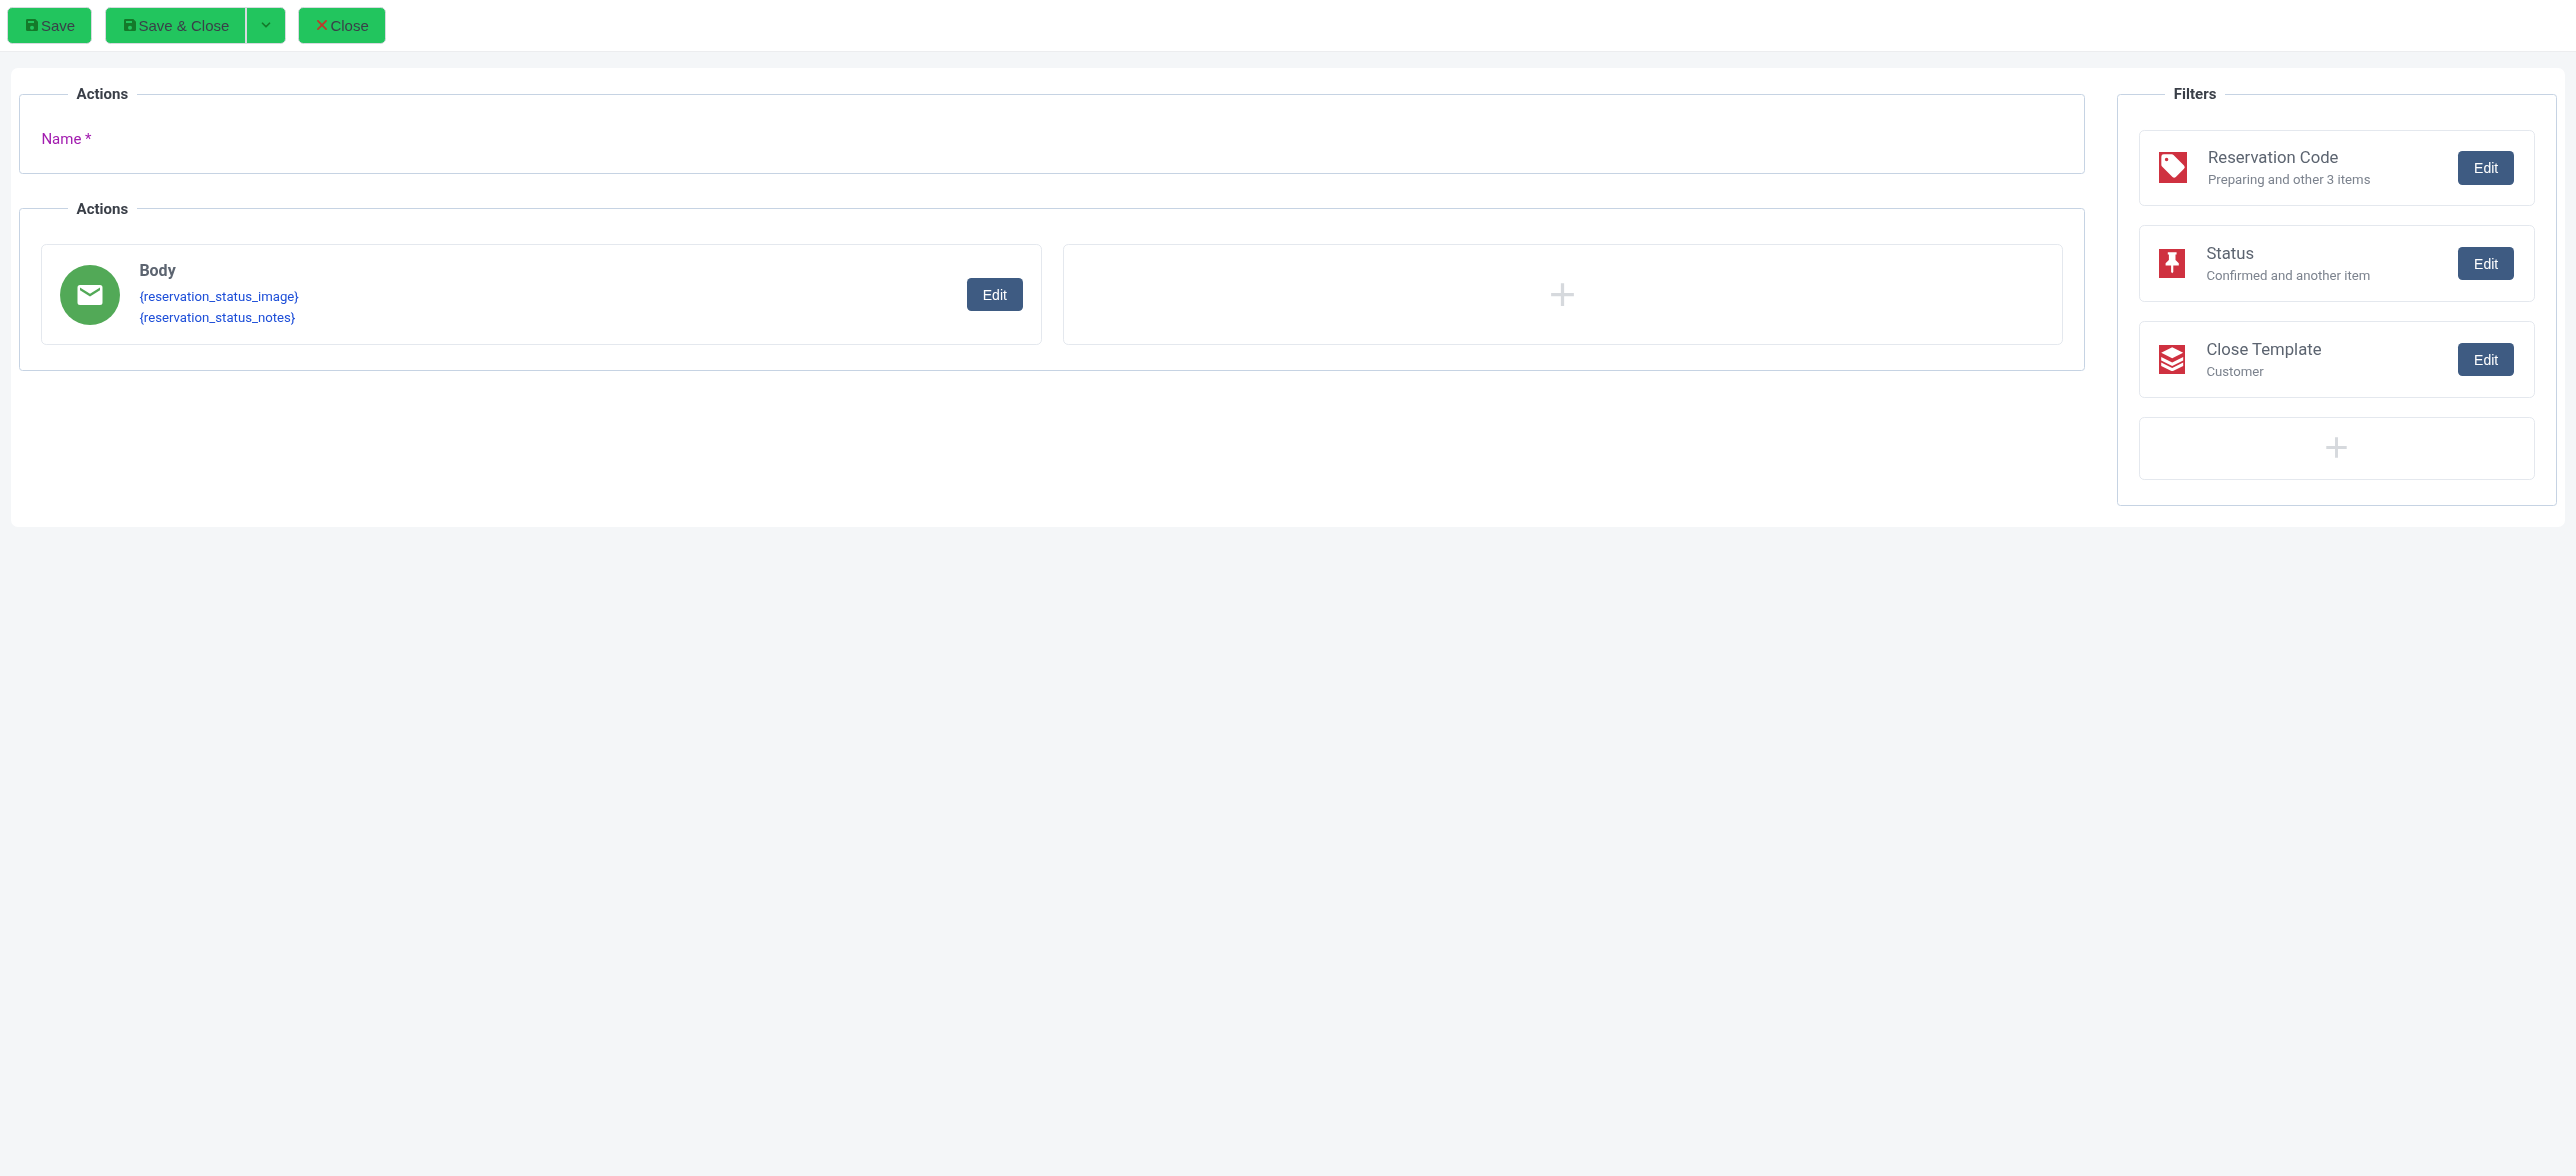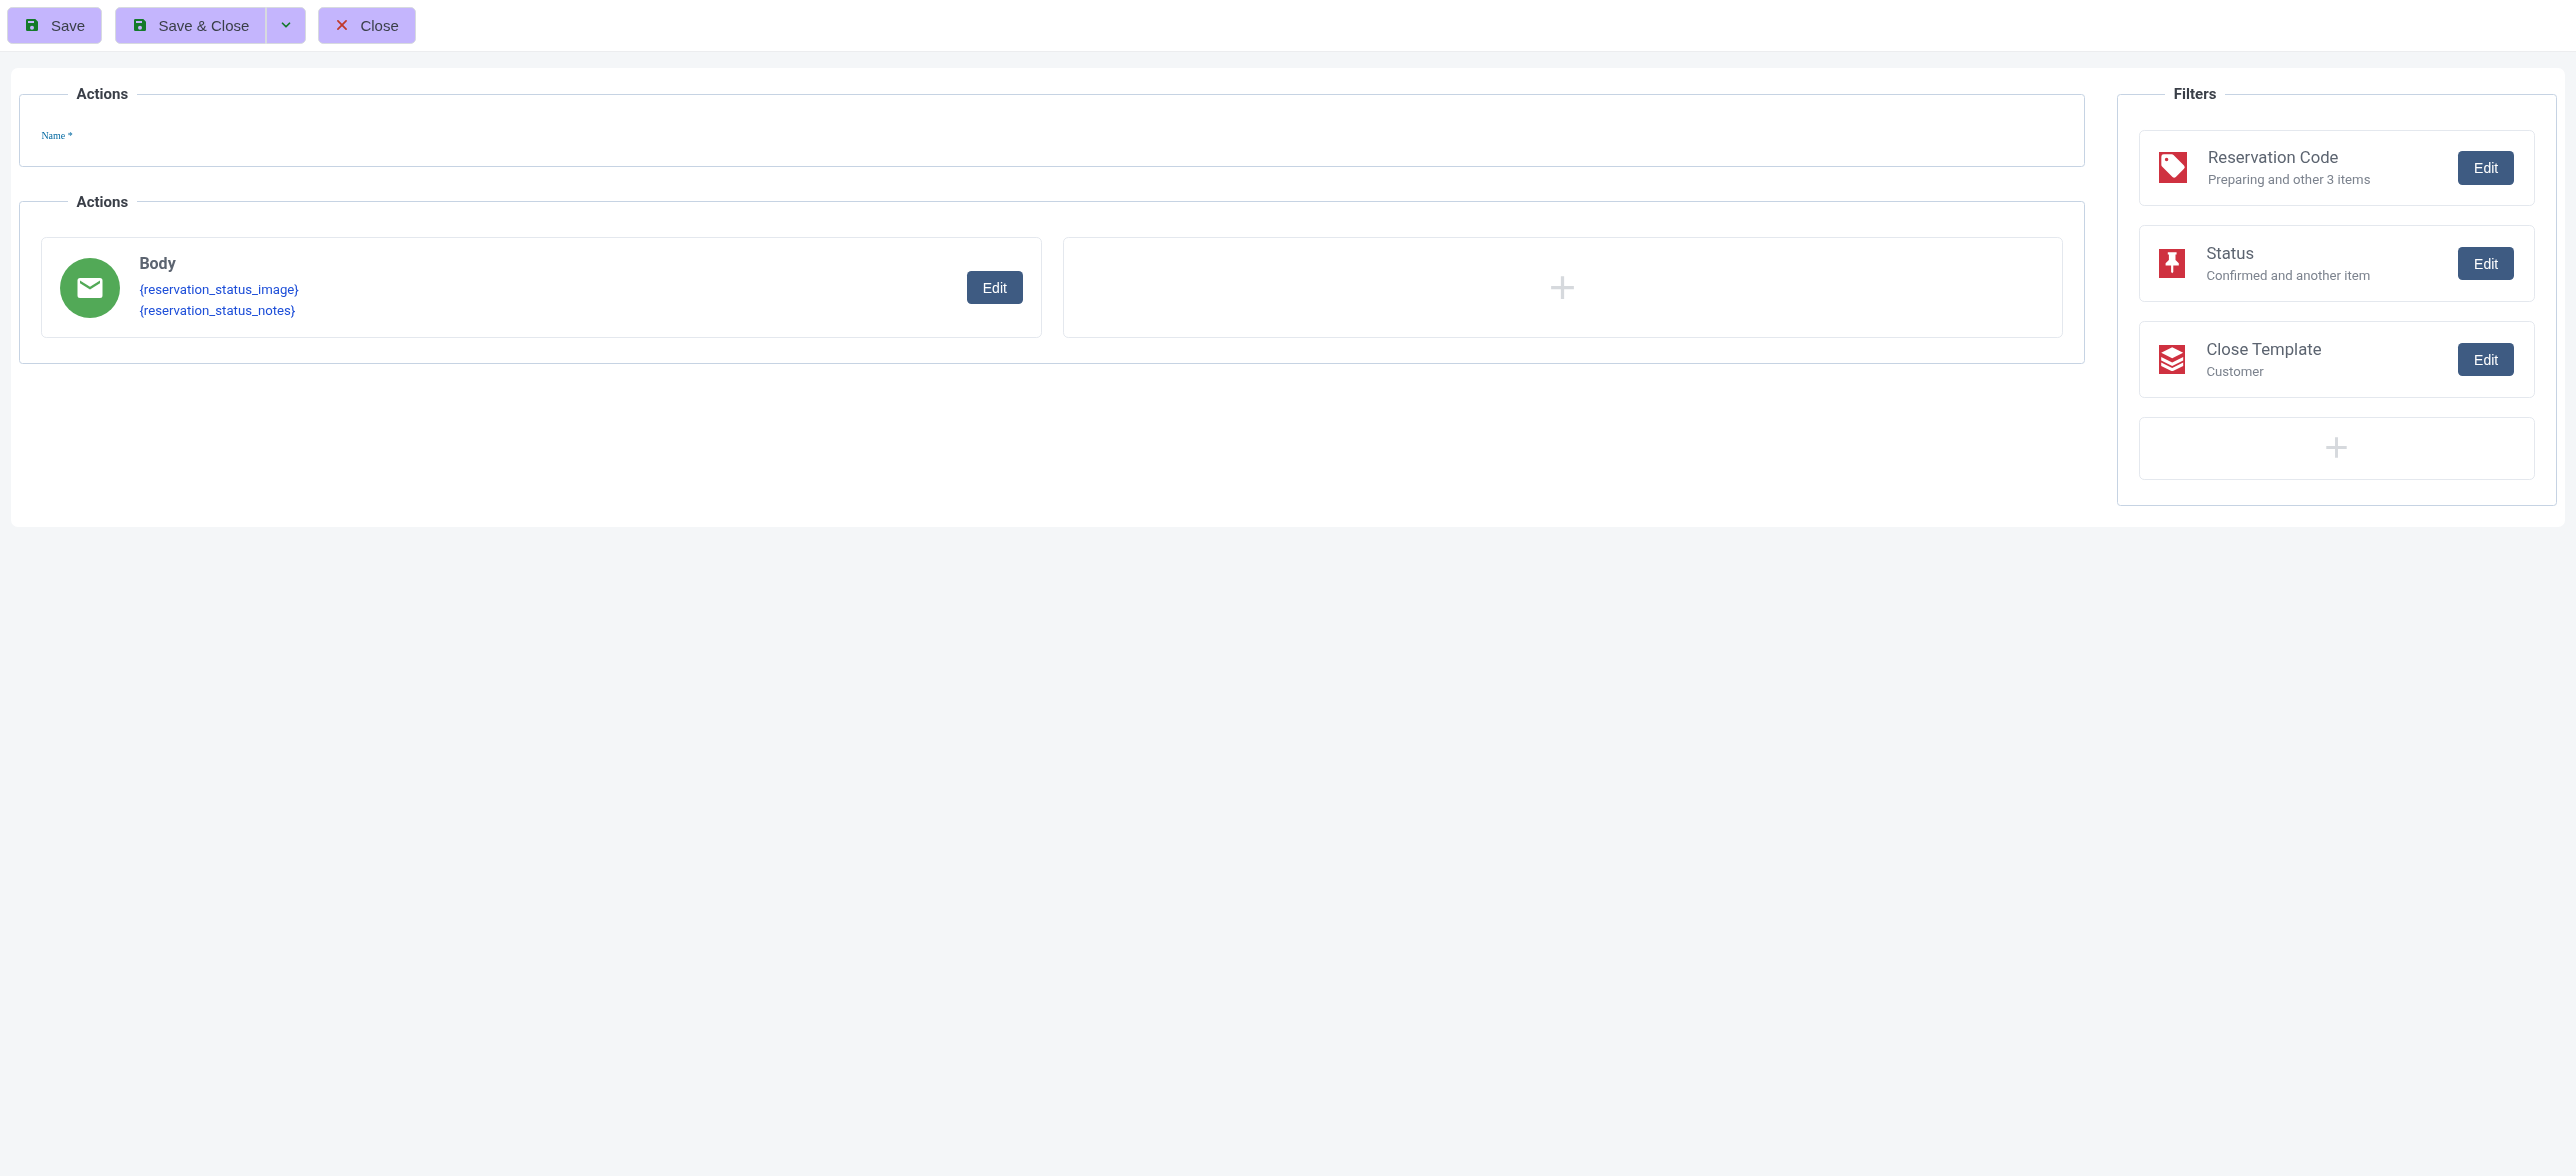--- a/index.html
+++ b/index.html
@@ -13,23 +13,23 @@
   .toolbar {
     background: #ffffff;
     padding: 7px 7px;
     display: flex;
     gap: 12.3px;
     border-bottom: 0.9px solid #ecedef;
   }
   .btn {
     display: inline-flex;
     align-items: center;
-    gap: 11px;
+    gap: 1px;
     border: 0.9px solid #d7dadf;
-    background: #c4b5fd;
+    background: #22c55e;
     border-radius: 5.3px;
     padding: 8.8px 16px;
     font-size: 15px;
     color: #3a3f48;
     cursor: pointer;
   }
   .btn svg { display:block; }
   .btn-group { display:flex; }
   .btn-group .btn:first-child { border-top-right-radius:0; border-bottom-right-radius:0; }
   .btn-group .btn:last-child  { border-top-left-radius:0;  border-bottom-left-radius:0; margin-left:-0.9px; padding:8.8px 12.3px; }
@@ -62,23 +62,22 @@
     margin-left: 26.4px;
   }
 
   .form-row {
     display:flex;
     align-items:center;
     gap: 35px;
   }
   .form-label {
     width: 194px;
-    font-size: 10px;
-    color:#0369a1;
-    font-family:Liberation Serif, serif;
+    font-size: 15px;
+    color:#a21caf;
   }
   .text-input {
     flex:1;
     border:0.9px solid #c6d3e3;
     border-radius:4.4px;
     padding: 10.6px 14px;
     font-size: 15px;
     color:#333842;
     outline:none;
   }

